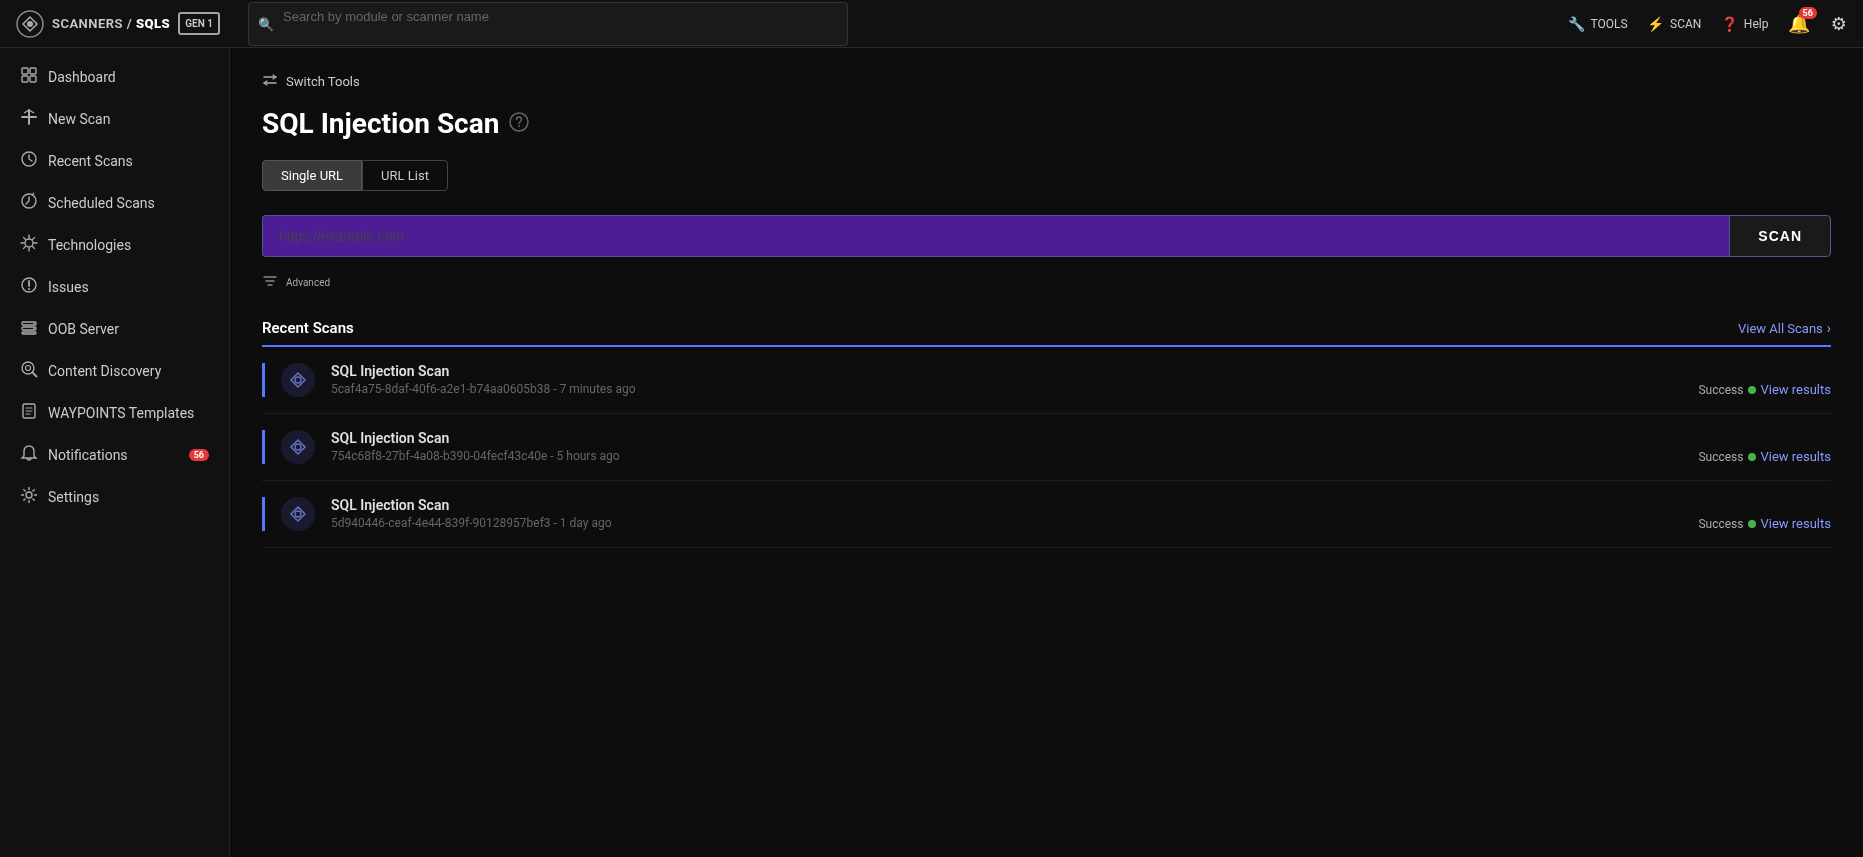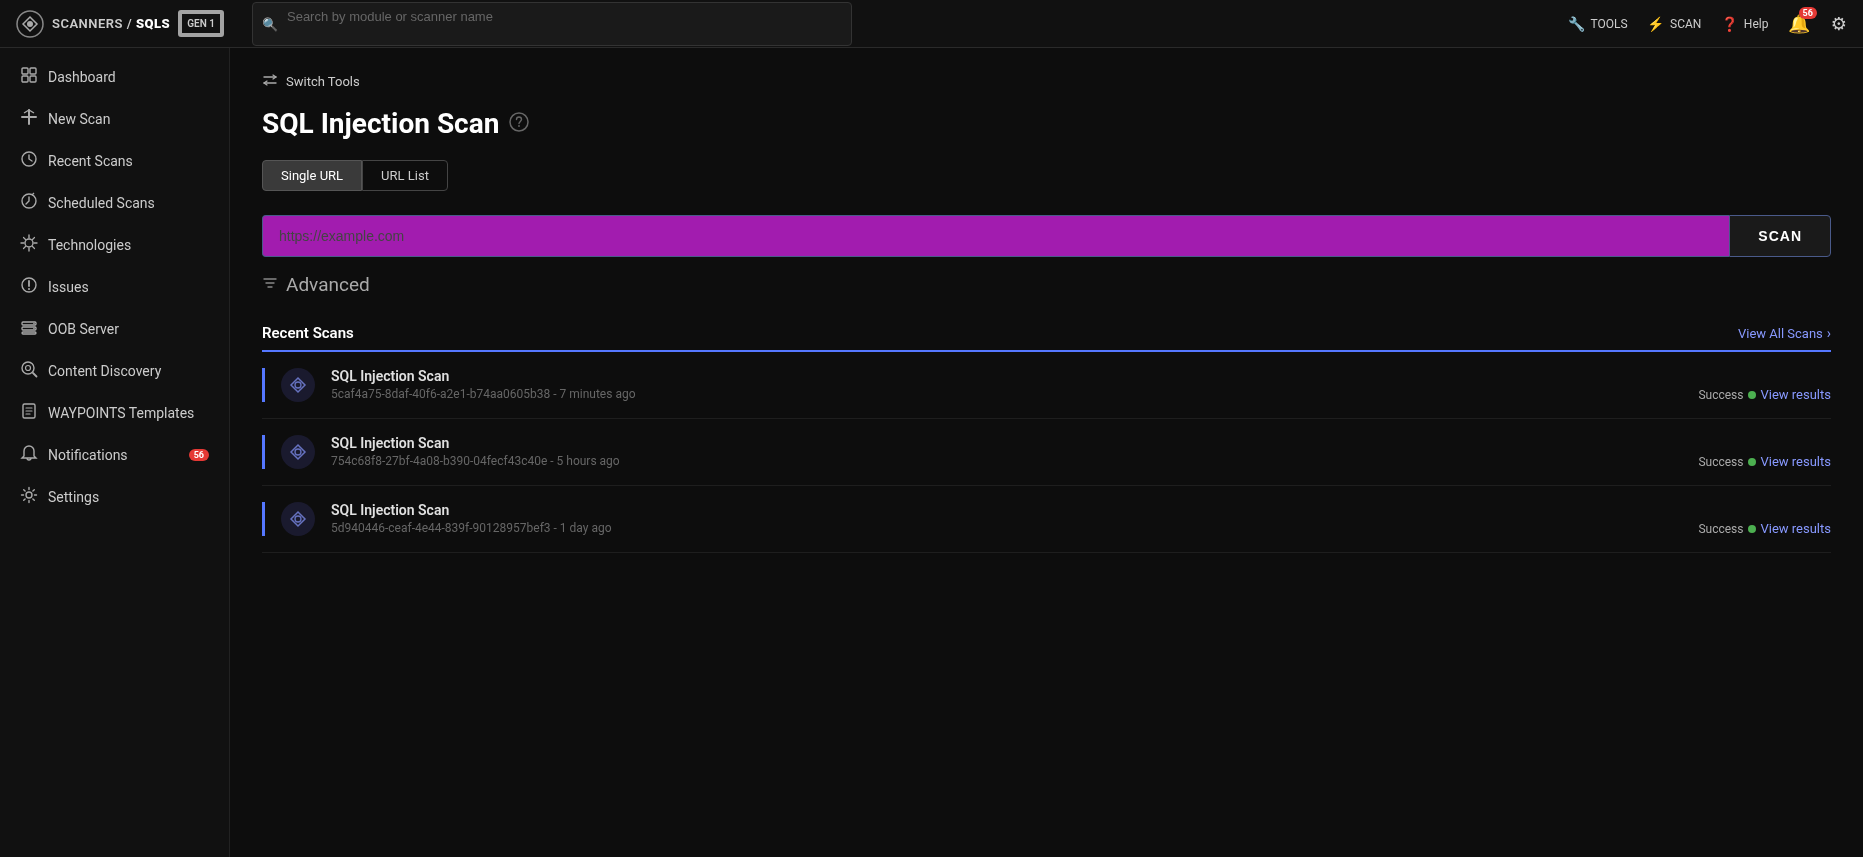--- a/index.html
+++ b/index.html
@@ -37,21 +37,21 @@
       font-size: 13px;
       font-weight: 600;
       color: #ccc;
       letter-spacing: 0.5px;
     }
     .brand-title strong {
       color: #fff;
     }
     .brand-badge {
       background: transparent;
-      border: 4px solid #a3a3a3;
+      border: 2px solid #a3a3a3;
       color: #ccc;
       font-size: 10px;
       padding: 4px 5px;
       border-radius: 3px;
       font-weight: 600;
     }
     .navbar-search {
       flex: 1;
       max-width: 600px;
       position: relative;
@@ -201,21 +201,21 @@
       border-color: #555;
     }
     
     .url-input-row {
       display: flex;
       gap: 0;
       margin-bottom: 16px;
     }
     .url-input {
       flex: 1;
-      background: #a21caf;
+      background: #4c1d95;
       border: 1px solid #4a5a8a;
       border-right: none;
       border-radius: 4px 0 0 4px;
       color: #ccc;
       padding: 12px 16px;
       font-size: 14px;
       outline: none;
     }
     .url-input::placeholder { color: #444; }
     .scan-btn {
@@ -228,21 +228,21 @@
       cursor: pointer;
       border-radius: 0 4px 4px 0;
       letter-spacing: 1px;
     }
     
     .advanced-row {
       display: flex;
       align-items: center;
       gap: 8px;
       color: #aaa;
-      font-size: 19px;
+      font-size: 10px;
       cursor: pointer;
       margin-bottom: 28px;
     }
     .section-title {
       font-size: 15px;
       font-weight: 600;
       color: #fff;
     }
     .section-header-row {
       display: flex;

